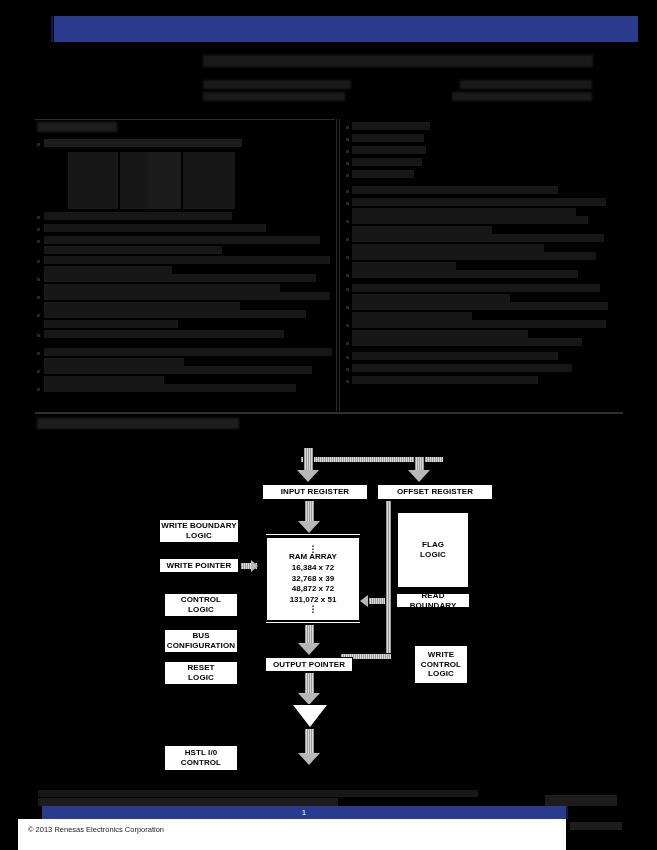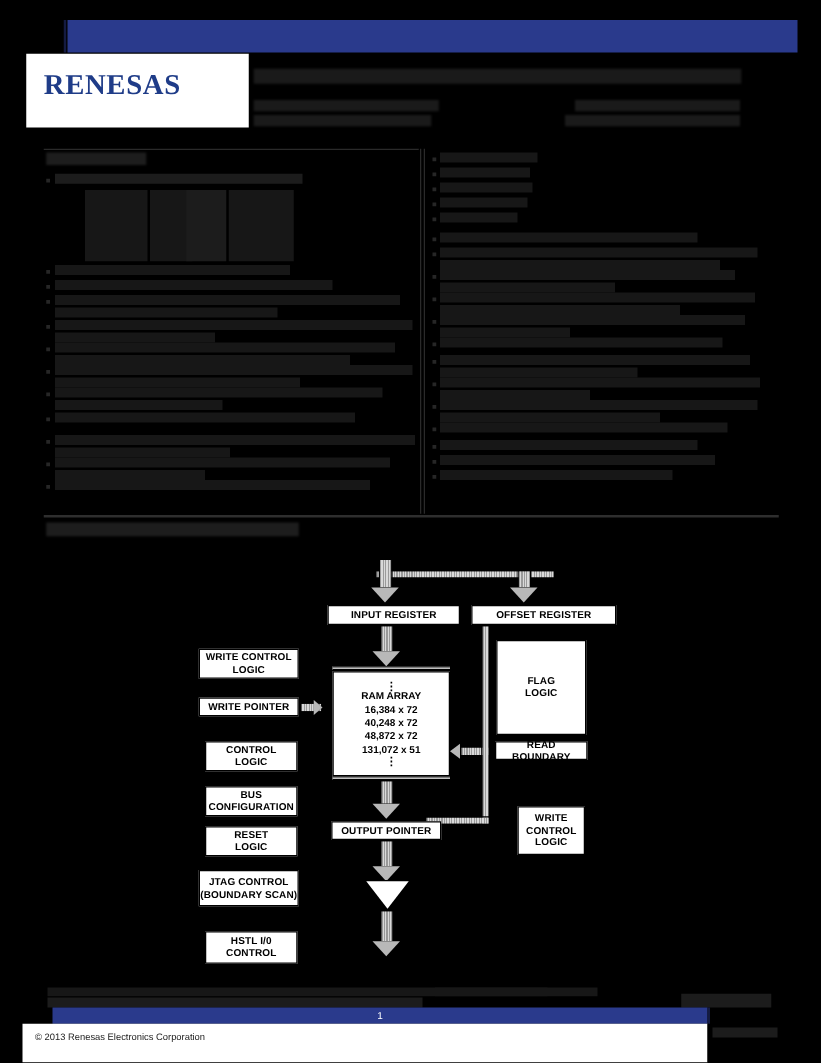--- a/index.html
+++ b/index.html
@@ -195,23 +195,20 @@
   }
 </style>
 </head>
 <body>
 
 <div id="page">
 
   <div class="banner-top-edge"></div>
   <div class="banner-top"></div>
 
-  <div class="logo-plate">
-    <div class="logo-text">RENESAS</div>
-  </div>
 
   <div class="title-line" style="left:203px;top:55px;width:390px;height:12px;"></div>
   <div class="title-line" style="left:203px;top:80px;width:148px;height:9px;"></div>
   <div class="title-line" style="left:203px;top:92px;width:142px;height:9px;"></div>
   <div class="title-line" style="left:460px;top:80px;width:132px;height:9px;"></div>
   <div class="title-line" style="left:452px;top:92px;width:140px;height:9px;"></div>
 
   <div class="sec-head" style="left:37px;top:122px;width:80px;height:10px;"></div>
   <div class="rule" style="left:35px;top:119px;width:300px;"></div>
   <div class="vrule" style="left:336px;top:119px;height:292px;"></div>
@@ -346,21 +343,21 @@
   </div>
 
   <div class="arrow" style="left:304px;top:500px;width:11px;height:22px;"></div>
   <div class="arrow-v-head" style="left:298px;top:521px;"></div>
 
   <div class="ram-cap" style="left:266px;top:533px;width:94px;"></div>
   <div class="ram" style="left:266px;top:537px;width:94px;height:84px;">
     <div class="dots">⋮</div>
     <div>RAM ARRAY</div>
     <div>16,384 x 72</div>
-    <div>40,248 x 72</div>
+    <div>32,768 x 39</div>
     <div>48,872 x 72</div>
     <div>131,072 x 51</div>
     <div class="dots">⋮</div>
   </div>
   <div class="ram-cap" style="left:266px;top:621px;width:94px;"></div>
 
   <div class="arrow" style="left:240px;top:562px;width:18px;height:8px;"></div>
   <div class="arrow-v-head" style="left:251px;top:560px;border-left:7px solid transparent;border-right:0;border-top:6px solid transparent;border-bottom:6px solid transparent;border-left-color:#b8b8b8;"></div>
 
   <div class="arrow" style="left:368px;top:597px;width:24px;height:8px;"></div>
@@ -379,21 +376,21 @@
     <span>READ BOUNDARY</span>
   </div>
 
   <div class="dbox" style="left:414px;top:645px;width:54px;height:39px;flex-direction:column;">
     <span>WRITE</span>
     <span>CONTROL</span>
     <span>LOGIC</span>
   </div>
 
   <div class="dbox" style="left:159px;top:519px;width:80px;height:24px;flex-direction:column;">
-    <span>WRITE CONTROL</span>
+    <span>WRITE BOUNDARY</span>
     <span>LOGIC</span>
   </div>
 
   <div class="dbox" style="left:159px;top:558px;width:80px;height:15px;">
     <span>WRITE POINTER</span>
   </div>
 
   <div class="dbox" style="left:164px;top:593px;width:74px;height:24px;flex-direction:column;">
     <span>CONTROL</span>
     <span>LOGIC</span>
@@ -402,24 +399,20 @@
   <div class="dbox" style="left:164px;top:629px;width:74px;height:24px;flex-direction:column;">
     <span>BUS</span>
     <span>CONFIGURATION</span>
   </div>
 
   <div class="dbox" style="left:164px;top:661px;width:74px;height:24px;flex-direction:column;">
     <span>RESET</span>
     <span>LOGIC</span>
   </div>
 
-  <div class="dbox" style="left:159px;top:696px;width:80px;height:29px;flex-direction:column;">
-    <span>JTAG CONTROL</span>
-    <span>(BOUNDARY SCAN)</span>
-  </div>
 
   <div class="dbox" style="left:164px;top:745px;width:74px;height:26px;flex-direction:column;">
     <span>HSTL I/0</span>
     <span>CONTROL</span>
   </div>
 
   <div class="arrow" style="left:304px;top:624px;width:11px;height:20px;"></div>
   <div class="arrow-v-head" style="left:298px;top:643px;"></div>
 
   <div class="dbox" style="left:265px;top:657px;width:88px;height:15px;">

